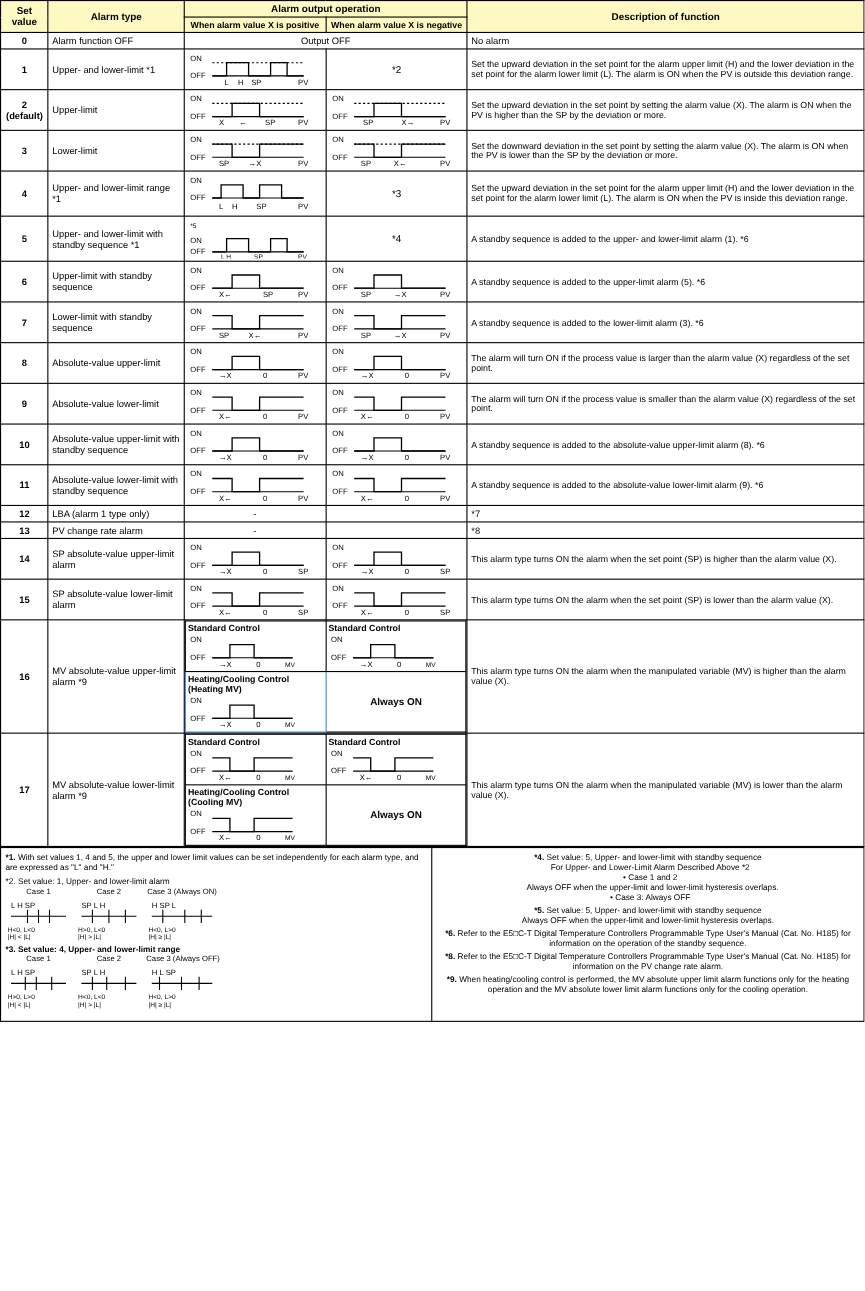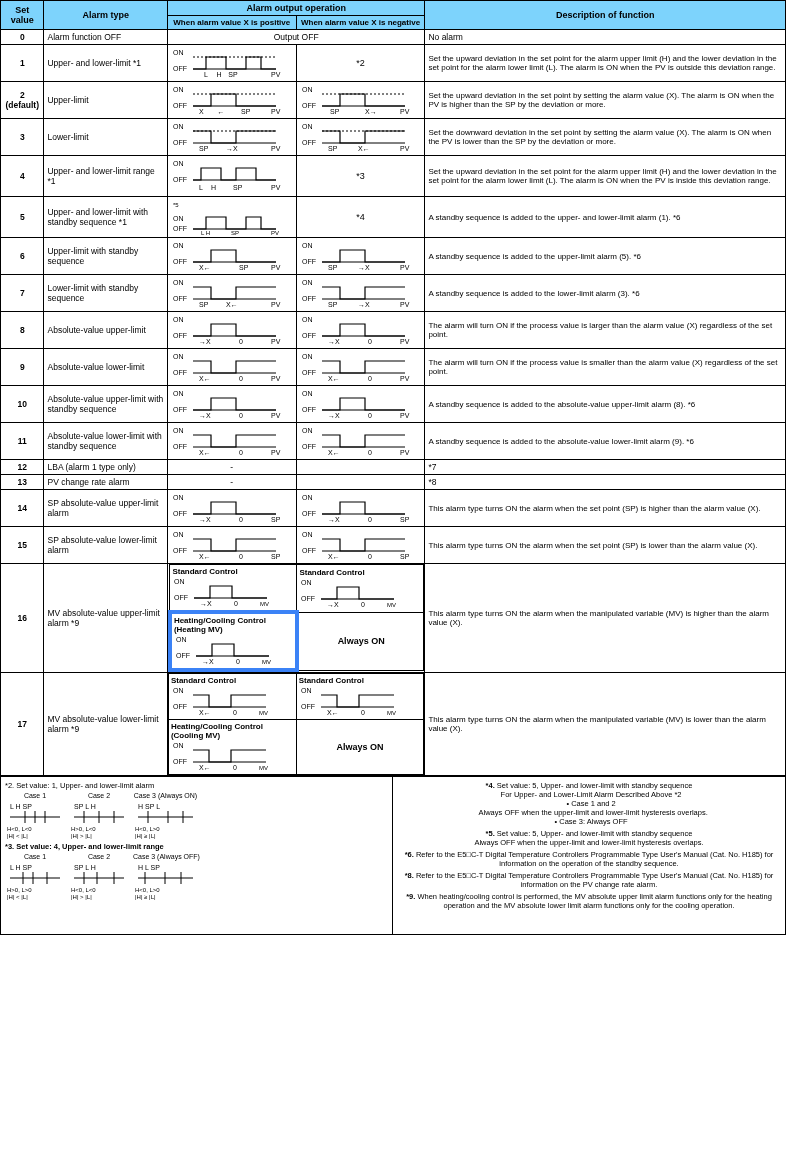--- a/index.html
+++ b/index.html
@@ -1,19 +1,19 @@
 <!DOCTYPE html>
 <html><head>
   <meta charset="utf-8">
   <style>
     * { box-sizing: border-box; margin: 0; padding: 0; }
     body { font-family: Arial, sans-serif; font-size: 9px; background: #fff; color: #000; width: 786px; }
     table { border-collapse: collapse; width: 100%; }
     th, td { border: 1px solid #000; padding: 2px 3px; vertical-align: middle; }
-    th { background: #7dd3fc; text-align: center; font-weight: bold; font-size: 9px; }
+    th { background: #fef9c3; text-align: center; font-weight: bold; font-size: 9px; }
     td { font-size: 8.5px; }
     .set-val { text-align: center; font-weight: bold; width: 32px; }
     .desc { font-size: 8px; }
     .output-off { text-align: center; }
     svg { display: block; }
   </style>
 </head>
 <body>
 
 <table>
@@ -428,21 +428,21 @@
                 <text x="2" y="24" font-size="7">OFF</text>
                 <line x1="22" y1="22" x2="95" y2="22" stroke="black" stroke-width="1"></line>
                 <polyline points="22,22 38,22 38,10 60,10 60,22 95,22" fill="none" stroke="black" stroke-width="1.2"></polyline>
                 <text x="28" y="30" font-size="7">→X</text>
                 <text x="62" y="30" font-size="7">0</text>
                 <text x="88" y="30" font-size="6">MV</text>
               </svg>
             </td>
           </tr>
           <tr>
-            <td style="border:4px solid #3b82f6; padding:2px; width:50%;">
+            <td style="border:1px solid #3b82f6; padding:2px; width:50%;">
               <div style="font-weight:bold; font-size:8px;">Heating/Cooling Control (Heating MV)</div>
               <svg width="100" height="32">
                 <text x="2" y="8" font-size="7">ON</text>
                 <text x="2" y="24" font-size="7">OFF</text>
                 <line x1="22" y1="22" x2="95" y2="22" stroke="black" stroke-width="1"></line>
                 <polyline points="22,22 38,22 38,10 60,10 60,22 95,22" fill="none" stroke="black" stroke-width="1.2"></polyline>
                 <text x="28" y="30" font-size="7">→X</text>
                 <text x="62" y="30" font-size="7">0</text>
                 <text x="88" y="30" font-size="6">MV</text>
               </svg>
@@ -510,20 +510,23 @@
           </table>
       </td>
       <td class="desc">This alarm type turns ON the alarm when the manipulated variable (MV) is lower than the alarm value (X).</td>
     </tr>
   </tbody>
 </table>
 
 <div style="border:1px solid #000; display:grid; grid-template-columns:1fr 1fr; font-size:7.5px; margin-top:0;">
 
   <div style="border-right:1px solid #000; padding:4px;">
+    <div style="margin-bottom:4px;">
+      <span style="font-weight:bold;">*1. </span>With set values 1, 4 and 5, the upper and lower limit values can be set independently for each alarm type, and are expressed as "L" and "H."
+    </div>
     <div style="font-weight:normal; margin-bottom:2px;">*2. Set value: 1, Upper- and lower-limit alarm</div>
 
     <div style="display:flex; gap:4px; margin-bottom:3px;">
       <div style="text-align:center;">
         <div style="font-size:7px;">Case 1</div>
         <svg width="60" height="40">
           <text x="5" y="10" font-size="7">L H SP</text>
           <line x1="5" y1="18" x2="55" y2="18" stroke="black" stroke-width="1"></line>
           <line x1="20" y1="12" x2="20" y2="24" stroke="black" stroke-width="1"></line>
           <line x1="30" y1="12" x2="30" y2="24" stroke="black" stroke-width="1"></line>

